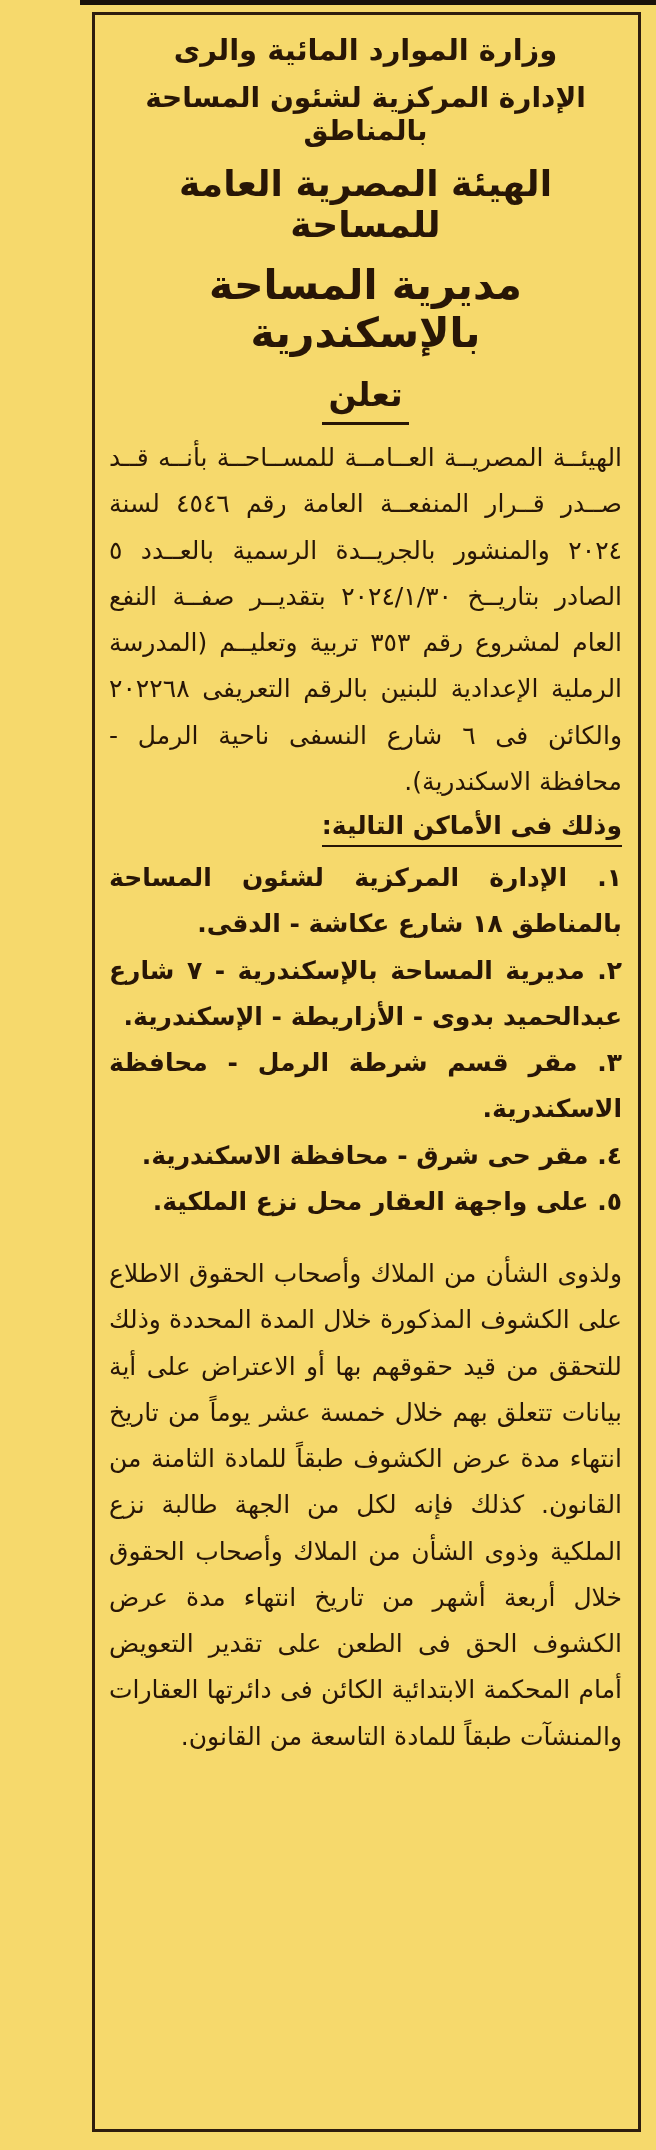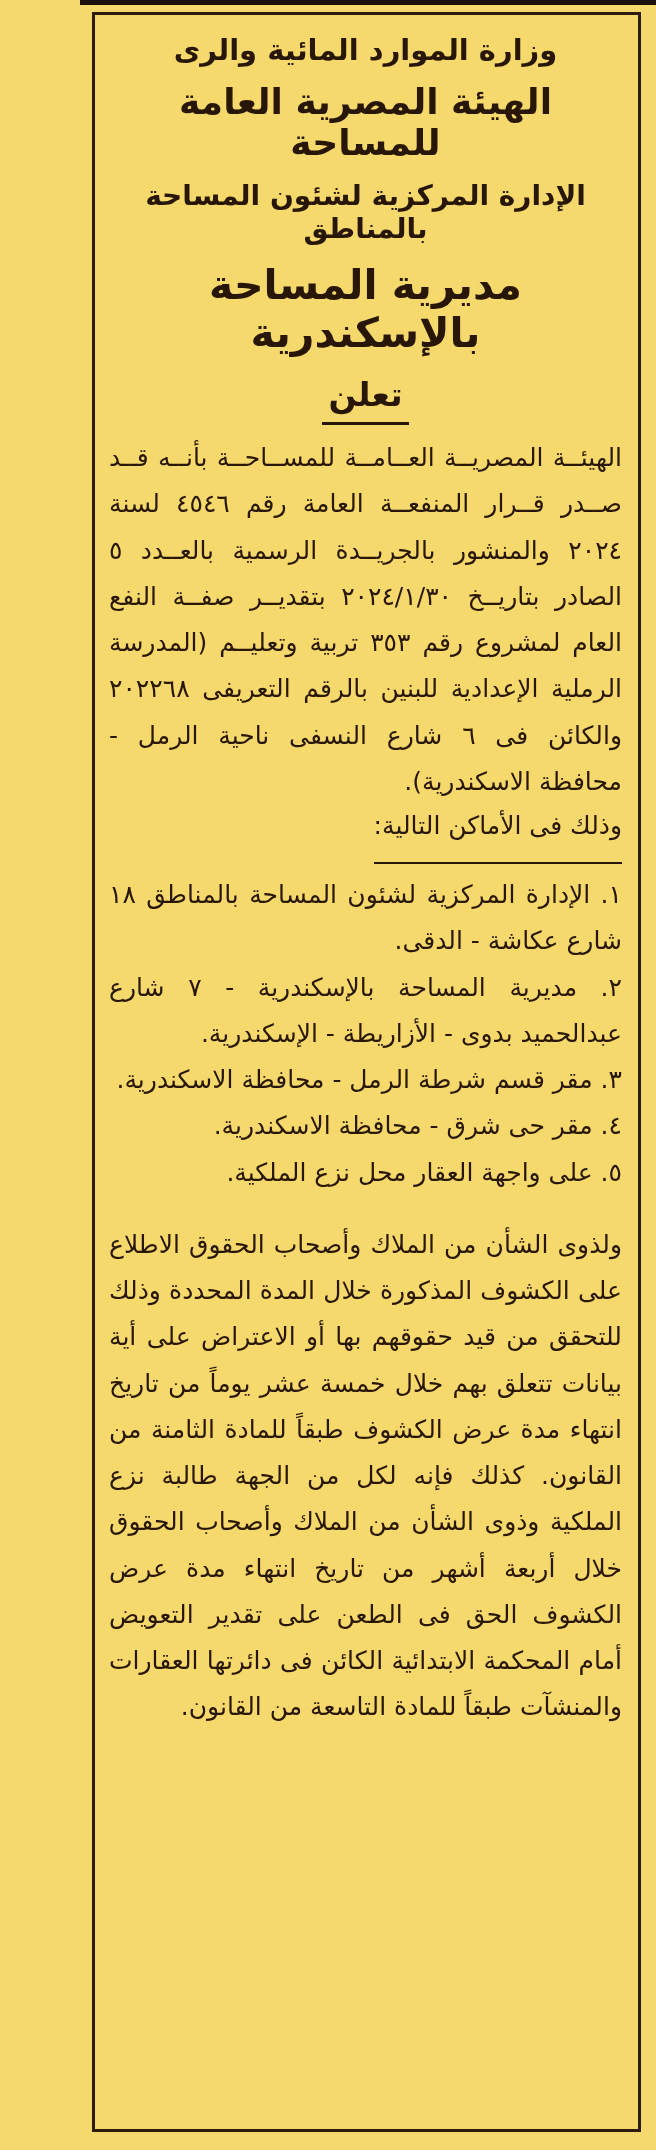--- a/index.html
+++ b/index.html
@@ -54,45 +54,45 @@
     font-size: 25px;
     font-weight: normal;
     line-height: 1.85;
     text-align: justify;
     margin: 0 0 6px;
   }
   .loc-heading-wrap { margin: 4px 0 8px; }
   .loc-heading {
     display: inline-block;
     font-size: 25px;
-    font-weight: normal;
+    font-weight: bold;
     border-bottom: 2px solid #281606;
-    padding-bottom: 22px;
+    padding-bottom: 5px;
   }
   .loc-list { margin: 0 0 10px; }
   .loc-item {
     font-size: 25px;
-    font-weight: normal;
+    font-weight: bold;
     line-height: 1.85;
     text-align: justify;
     margin: 0;
   }
   .gap-top { margin-top: 26px; }
 </style>
 </head>
 <body>
 
 <div class="page">
   <div class="top-rule"></div>
 
   <div class="notice-box">
 
     <div class="center h-line1">وزارة الموارد المائية والرى</div>
+    <div class="center h-line3">الإدارة المركزية لشئون المساحة بالمناطق</div>
     <div class="center h-line2">الهيئة المصرية العامة للمساحة</div>
-    <div class="center h-line3">الإدارة المركزية لشئون المساحة بالمناطق</div>
     <div class="center h-line4">مديرية المساحة بالإسكندرية</div>
 
     <div class="center announce-wrap">
       <span class="announce">تعلن</span>
     </div>
 
     <p class="body-text">الهيئــة المصريــة العــامــة للمســاحــة بأنــه قــد صــدر قــرار المنفعــة العامة رقم ٤٥٤٦ لسنة ٢٠٢٤ والمنشور بالجريــدة الرسمية بالعــدد ٥ الصادر بتاريــخ ٢٠٢٤/١/٣٠ بتقديــر صفــة النفع العام لمشروع رقم ٣٥٣ تربية وتعليــم (المدرسة الرملية الإعدادية للبنين بالرقم التعريفى ٢٠٢٢٦٨ والكائن فى ٦ شارع النسفى ناحية الرمل - محافظة الاسكندرية).</p>
 
 
 

